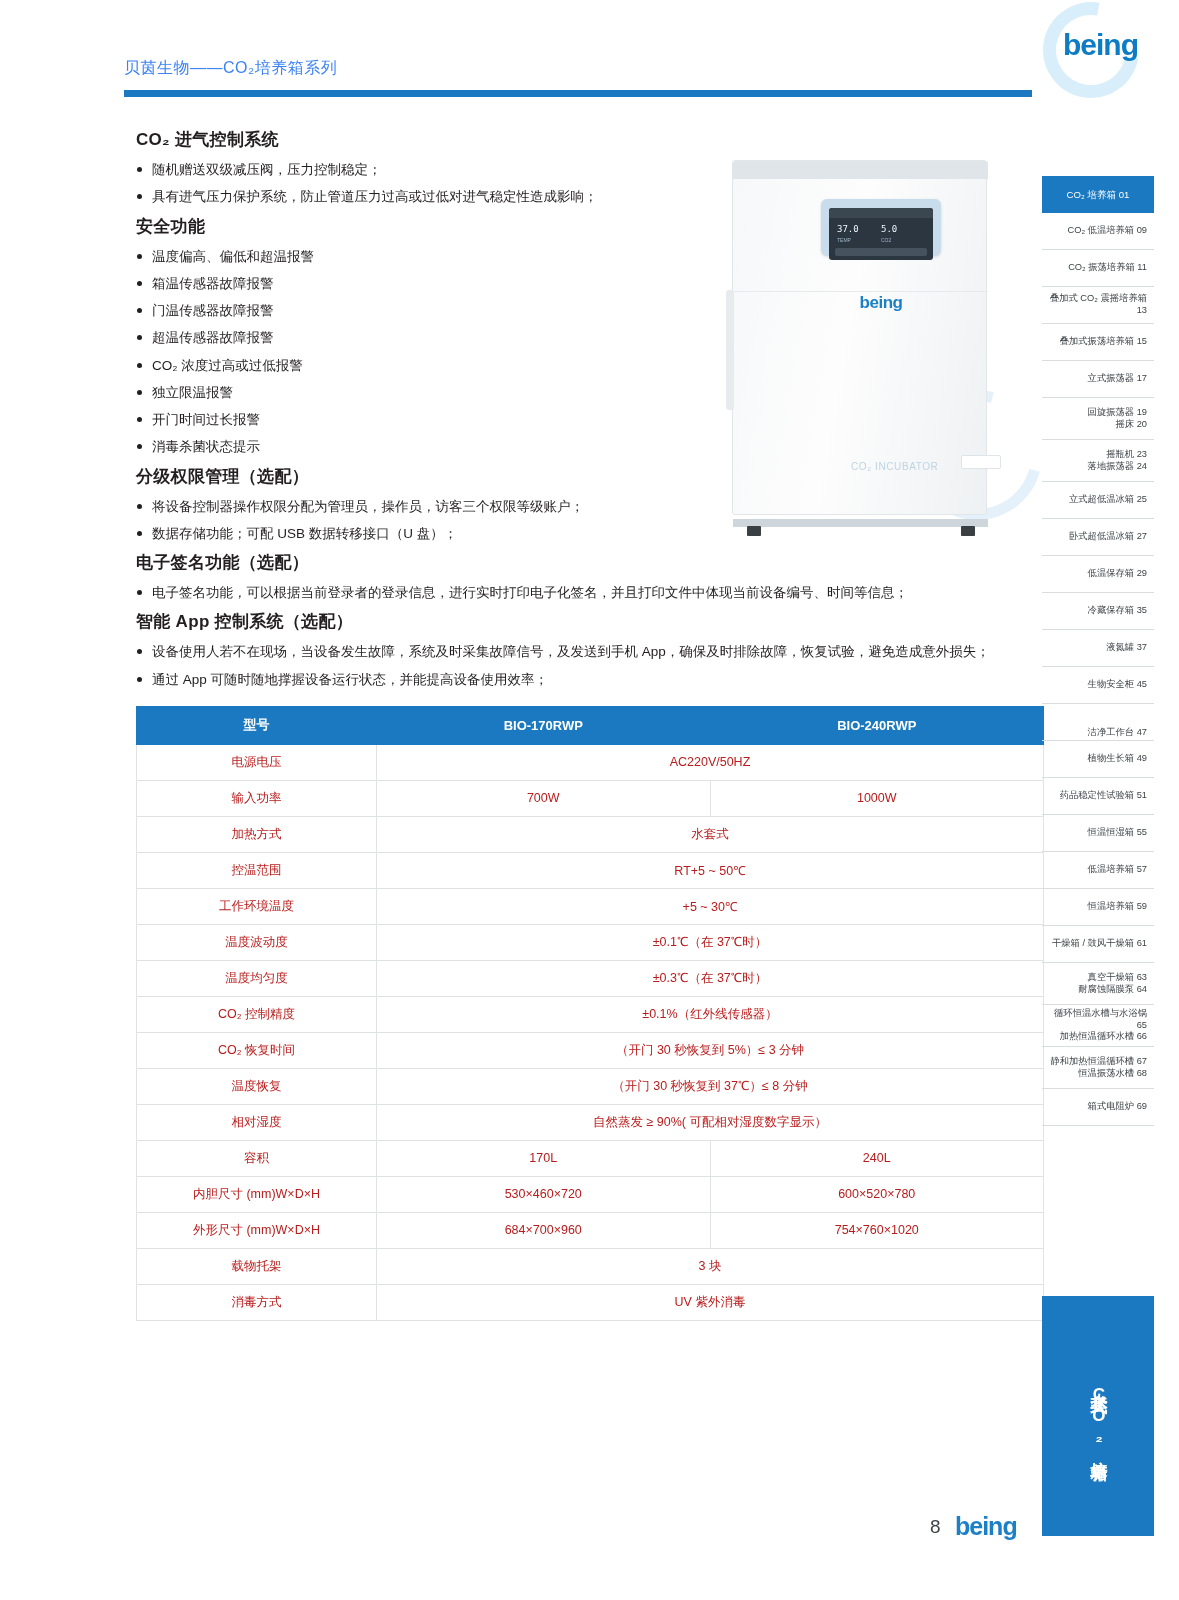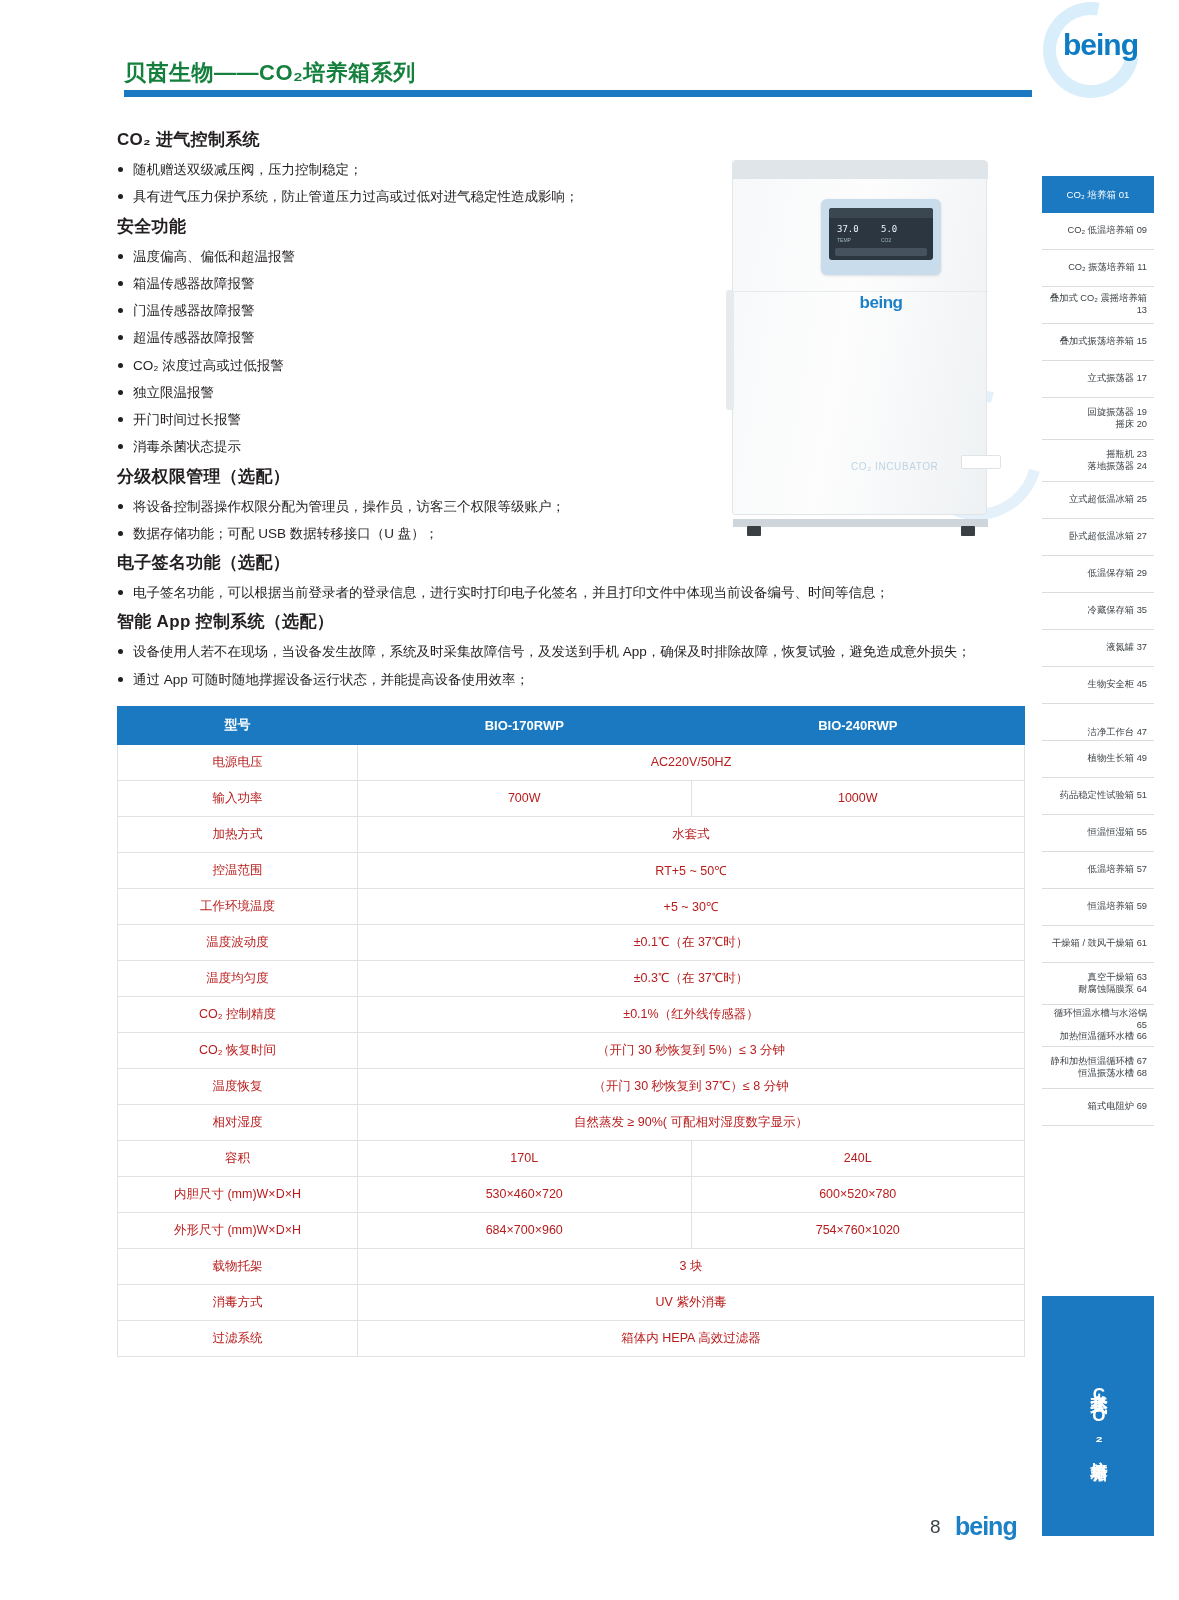--- a/index.html
+++ b/index.html
@@ -23,29 +23,29 @@
     transform:rotate(-35deg);
   }
   .brandmark .being {
     position:absolute; left:42px; top:28px;
     font-size:30px; font-weight:700; color:#0e7cc4; letter-spacing:-1px;
   }
 
   
   .hdr-title {
     position:absolute; left:124px; top:58px;
-    font-size:22px; font-weight:700; color:#15803d; letter-spacing:0.5px;
+    font-size:16px; font-weight:400; color:#3b82f6; letter-spacing:0.5px;
   }
   .hdr-rule {
     position:absolute; left:124px; top:90px; width:908px; height:7px;
     background:#1a79c0;
   }
 
   
-  .content { position:absolute; left:117px; top:128px; width:908px; }
+  .content { position:absolute; left:136px; top:128px; width:908px; }
 
   h2.sec {
     font-size:17px; font-weight:700; margin:0 0 9px 0; color:#231f20;
     letter-spacing:0.3px;
   }
   .sec-gap { margin-top:20px; }
 
   ul.blist { list-style:none; margin:0 0 0 0; padding:0; }
   ul.blist li {
     position:relative; padding-left:16px; margin-bottom:7px;
@@ -77,21 +77,21 @@
     background:#dfe5e9; border-radius:3px 3px 0 0;
   }
   .prod-doorline {
     position:absolute; left:0px; top:130px; width:255px; height:1px; background:#e6eaed;
   }
   .prod-hinge {
     position:absolute; left:-6px; top:140px; width:8px; height:120px;
     background:#e7ebee; border-radius:3px;
   }
   .prod-panel {
-    position:absolute; left:88px; top:38px; width:120px; height:76px;
+    position:absolute; left:88px; top:38px; width:120px; height:57px;
     background:#c9dcec; border-radius:6px;
     box-shadow:0 1px 3px rgba(0,0,0,.12);
   }
   .prod-screen {
     position:absolute; left:8px; top:9px; width:104px; height:52px;
     background:#2b3640; border-radius:3px; overflow:hidden;
   }
   .scr-top { position:absolute; left:0; top:0; width:104px; height:10px; background:#3b4750; }
   .scr-num { position:absolute; color:#eaf6ff; font-size:9px; font-family:"DejaVu Sans Mono", monospace; }
   .scr-n1 { left:8px; top:16px; }
@@ -322,24 +322,20 @@
               <td>754×760×1020</td>
             </tr>
             <tr>
               <td class="lbl">载物托架</td>
               <td class="span2" colspan="2">3 块</td>
             </tr>
             <tr>
               <td class="lbl">消毒方式</td>
               <td class="span2" colspan="2">UV 紫外消毒</td>
             </tr>
-            <tr>
-              <td class="lbl">过滤系统</td>
-              <td class="span2" colspan="2">箱体内 HEPA 高效过滤器</td>
-            </tr>
           </tbody>
       </table>
     </div>
   </div>
 
   <div class="sidebar">
       <div class="side-item active">
         <span style="white-space: pre-line;">CO₂ 培养箱 01</span>
       </div>
       <div class="side-item">

